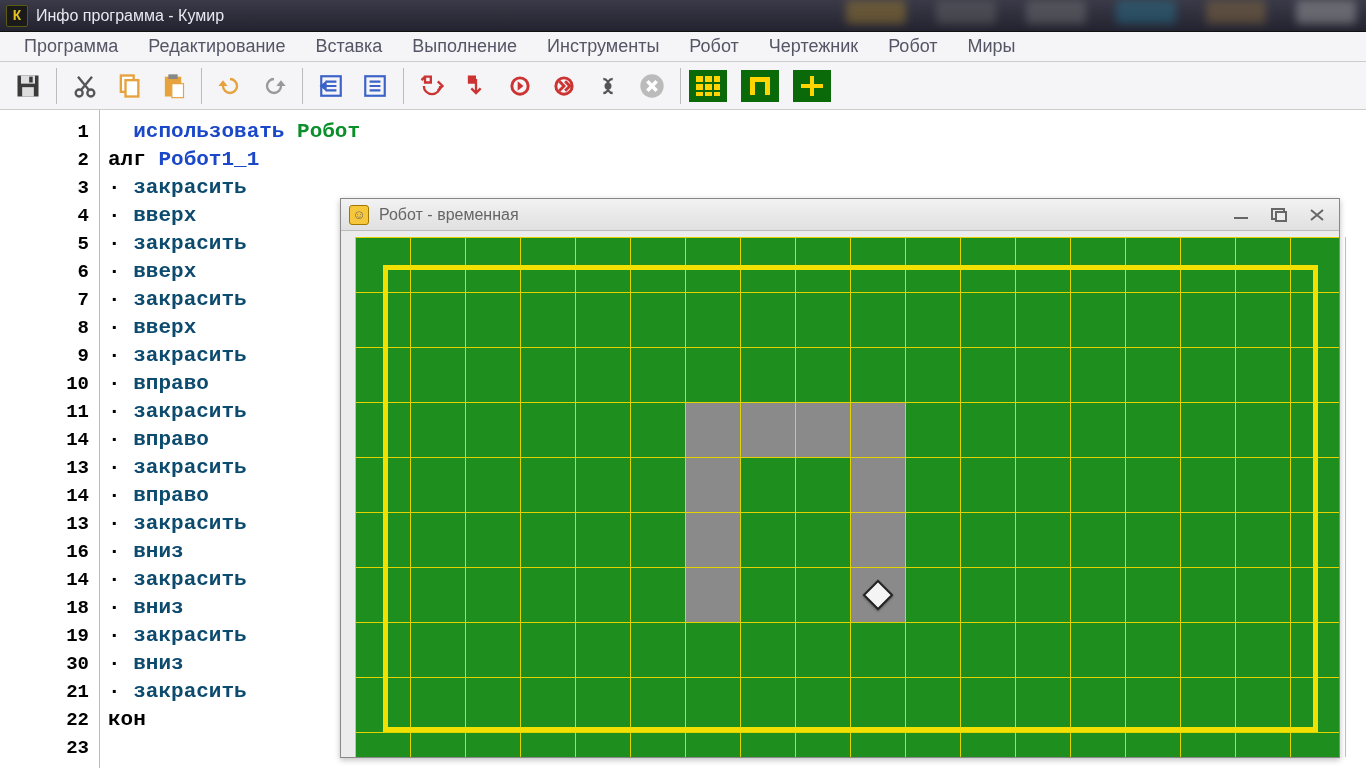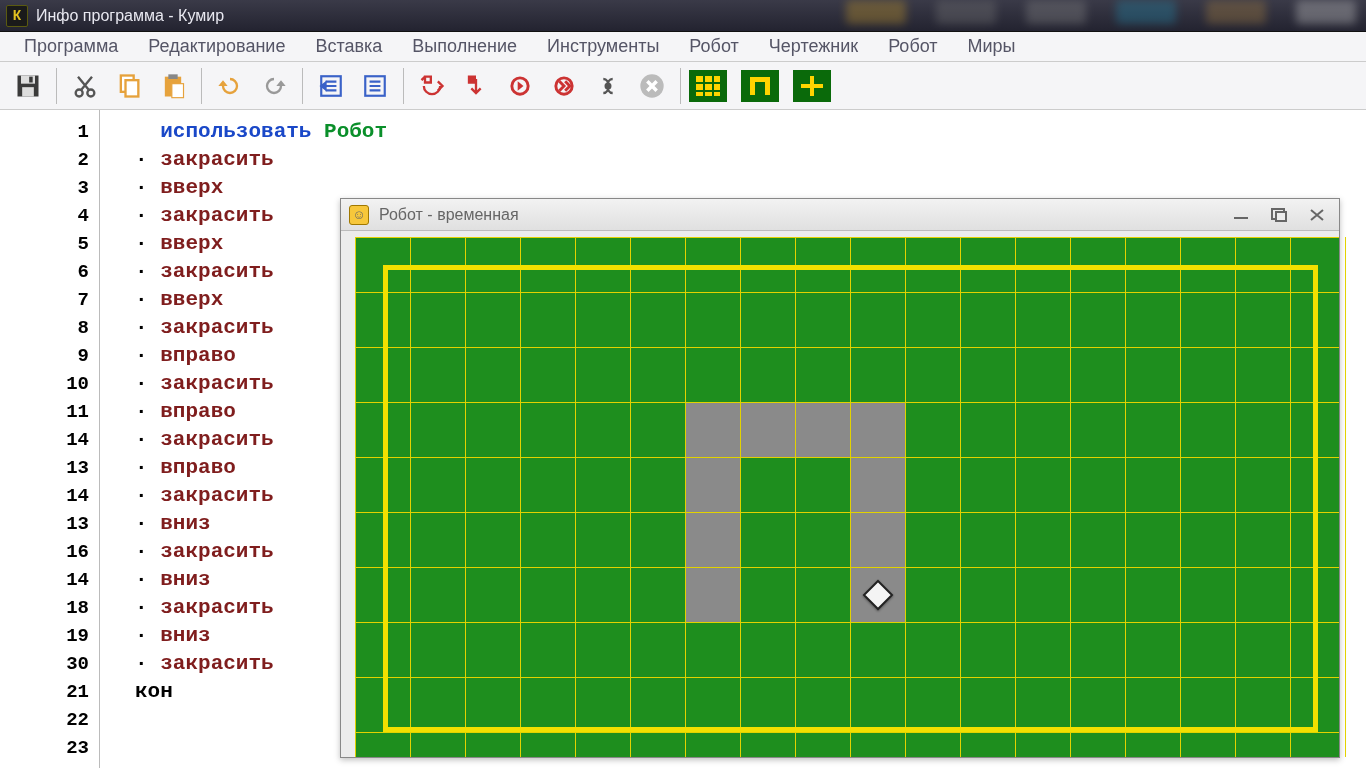--- a/index.html
+++ b/index.html
@@ -103,28 +103,27 @@
     padding-top: 8px;
     font-family: "Consolas","Courier New",monospace;
     font-size: 21px;
     font-weight: bold;
   }
   .code .line {
     height: 28px;
     line-height: 28px;
     white-space: pre;
     padding-left: 8px;
-    margin-left: 27px;
   }
   .kw-use { color: #1a48c8; }
   .kw-green { color: #0a8f2a; }
   .kw-alg { color: #000; }
   .kw-name { color: #1a48c8; }
   .kw-begin { color: #000; }
-  .kw-cmd { color: #7f1d1d; }
+  .kw-cmd { color: #0c4a6e; }
   .dot { color:#000; }
 
   
   .robot-window {
     position: absolute;
     left: 340px;
     top: 198px;
     width: 1000px;
     height: 560px;
     background: #ececec;
@@ -351,20 +350,21 @@
       <div>14</div>
       <div>18</div>
       <div>19</div>
       <div>30</div>
       <div>21</div>
       <div>22</div>
       <div>23</div>
     </div>
   <div class="code" id="code">
       <div class="line">  <span class="kw-use">использовать </span><span class="kw-green">Робот</span></div>
+      <div class="line"><span class="kw-alg">алг </span><span class="kw-name">Робот1_1</span></div>
       <div class="line"><span class="dot">· </span><span class="kw-cmd">закрасить</span></div>
       <div class="line"><span class="dot">· </span><span class="kw-cmd">вверх</span></div>
       <div class="line"><span class="dot">· </span><span class="kw-cmd">закрасить</span></div>
       <div class="line"><span class="dot">· </span><span class="kw-cmd">вверх</span></div>
       <div class="line"><span class="dot">· </span><span class="kw-cmd">закрасить</span></div>
       <div class="line"><span class="dot">· </span><span class="kw-cmd">вверх</span></div>
       <div class="line"><span class="dot">· </span><span class="kw-cmd">закрасить</span></div>
       <div class="line"><span class="dot">· </span><span class="kw-cmd">вправо</span></div>
       <div class="line"><span class="dot">· </span><span class="kw-cmd">закрасить</span></div>
       <div class="line"><span class="dot">· </span><span class="kw-cmd">вправо</span></div>

